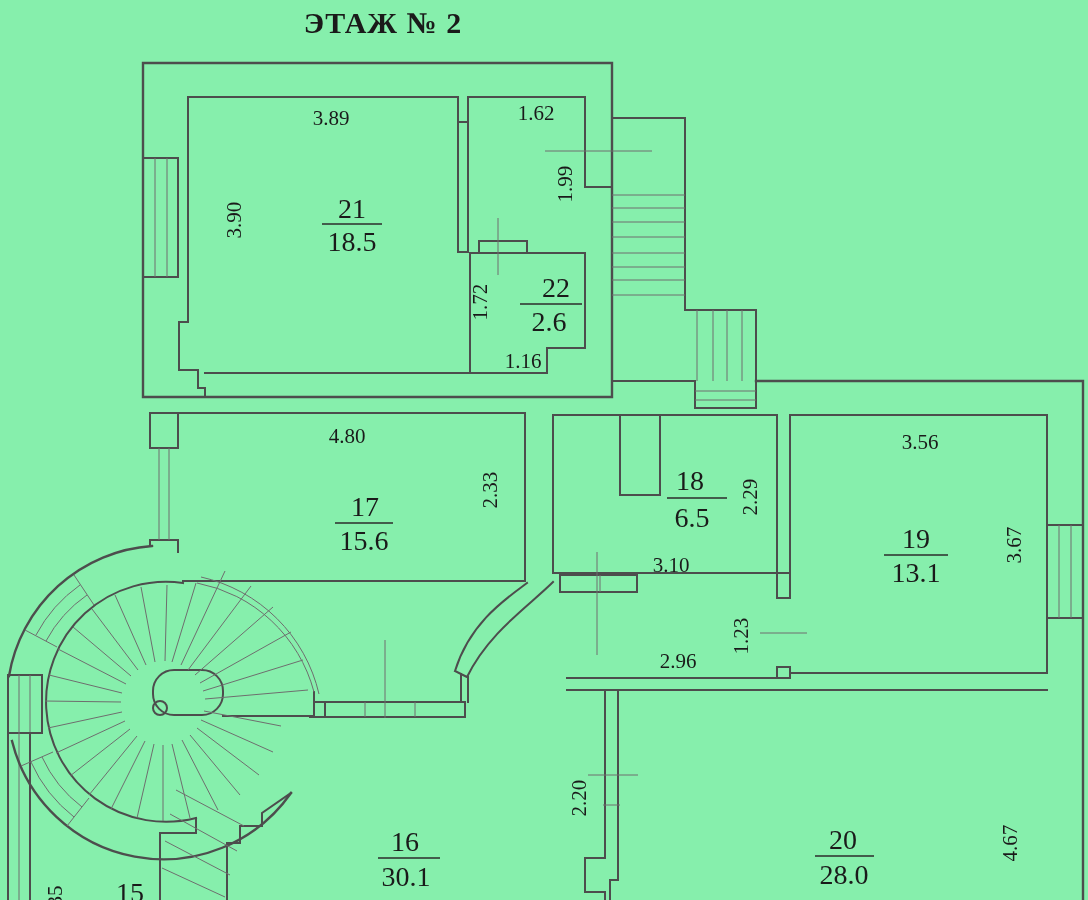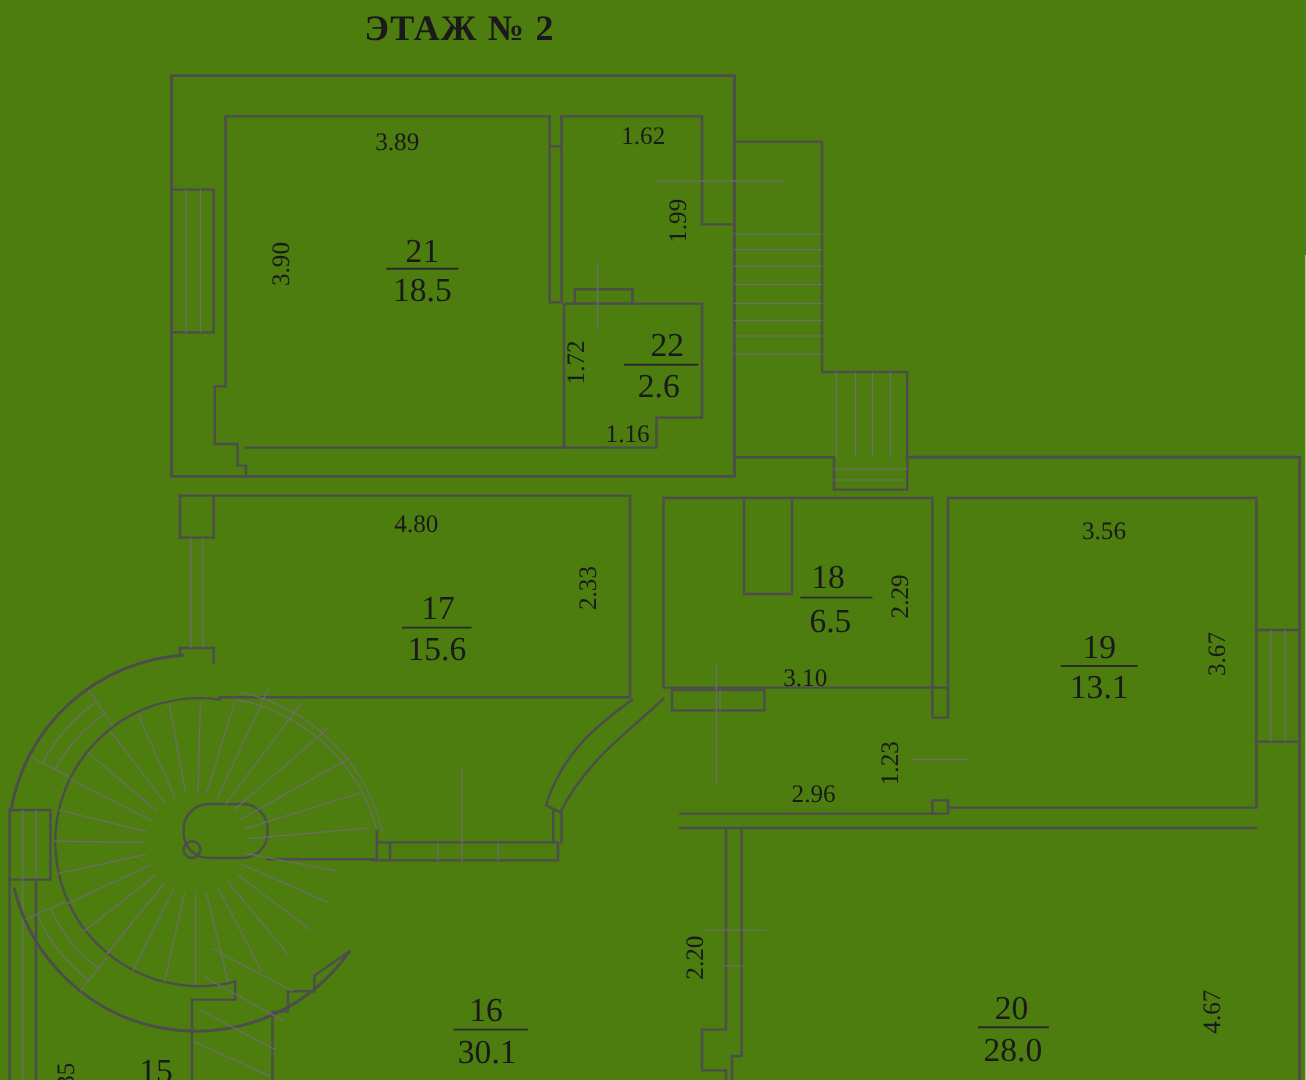--- a/index.html
+++ b/index.html
@@ -1,16 +1,16 @@
 <!DOCTYPE html>
 <html><head>
 <meta charset="utf-8">
 <style>
   html,body{margin:0;padding:0;background:#ffffff;}
-  .page{width:1088px;height:900px;position:relative;background:#4d7c0f;overflow:hidden;}
+  .page{width:1088px;height:900px;position:relative;background:#86efac;overflow:hidden;}
   svg{display:block;}
   .w{stroke:#4d4d4d;stroke-width:2;fill:none;stroke-linecap:square;}
   .w3{stroke:#4d4d4d;stroke-width:2.4;fill:none;stroke-linecap:square;}
   .t{stroke:#6e6e6e;stroke-width:1;fill:none;stroke-linecap:butt;}
   .frac{stroke:#2b2b2b;stroke-width:1.6;}
   .lbl{font-family:"Liberation Serif","DejaVu Serif",serif;fill:#1a1a1a;}
   .dim{font-size:21px;}
   .num{font-size:28px;}
   .ttl{font-size:30px;font-weight:bold;letter-spacing:1px;}
 </style>

